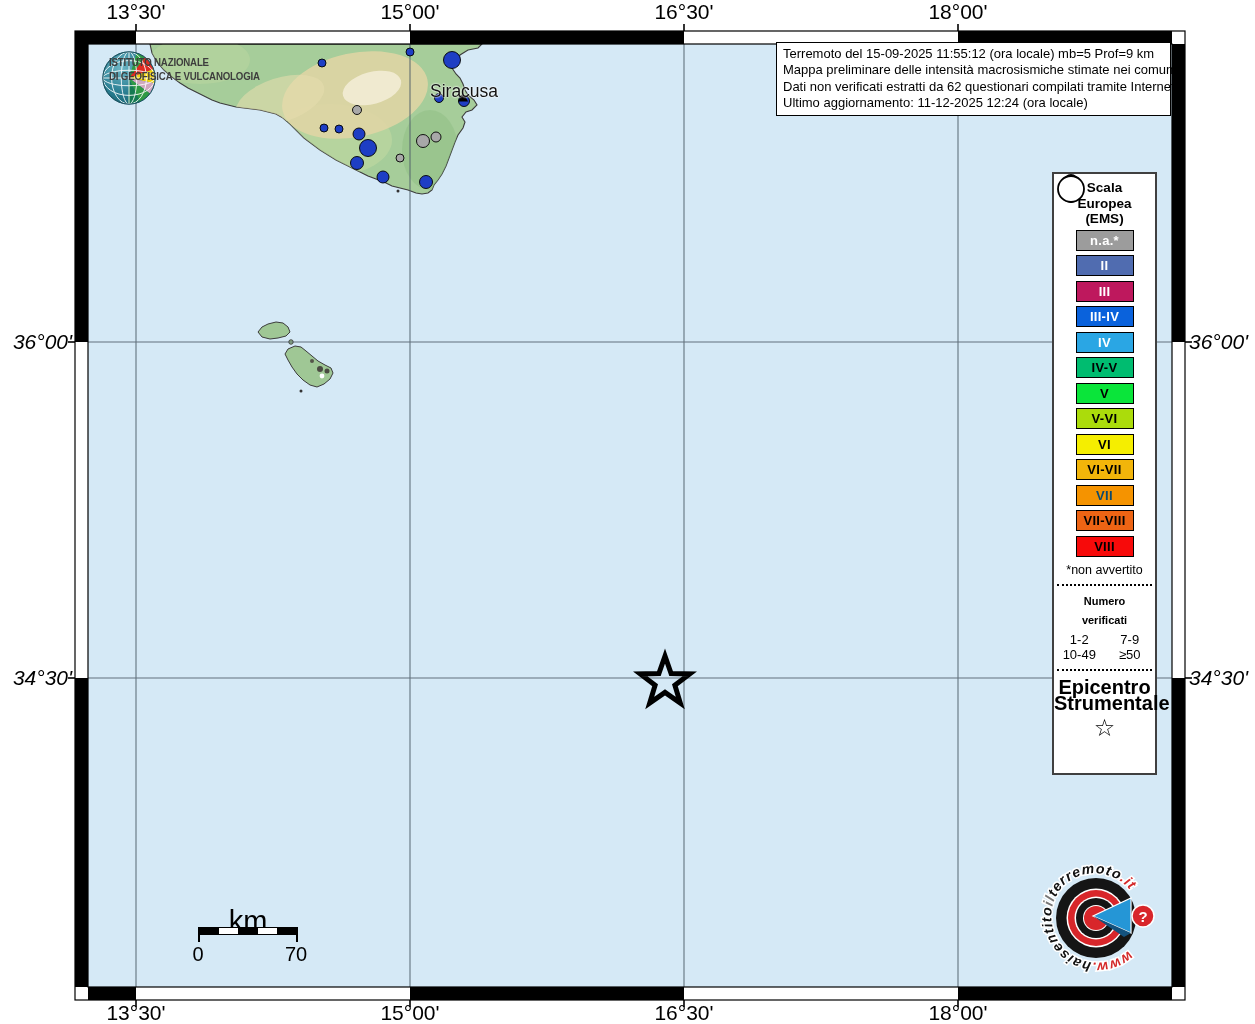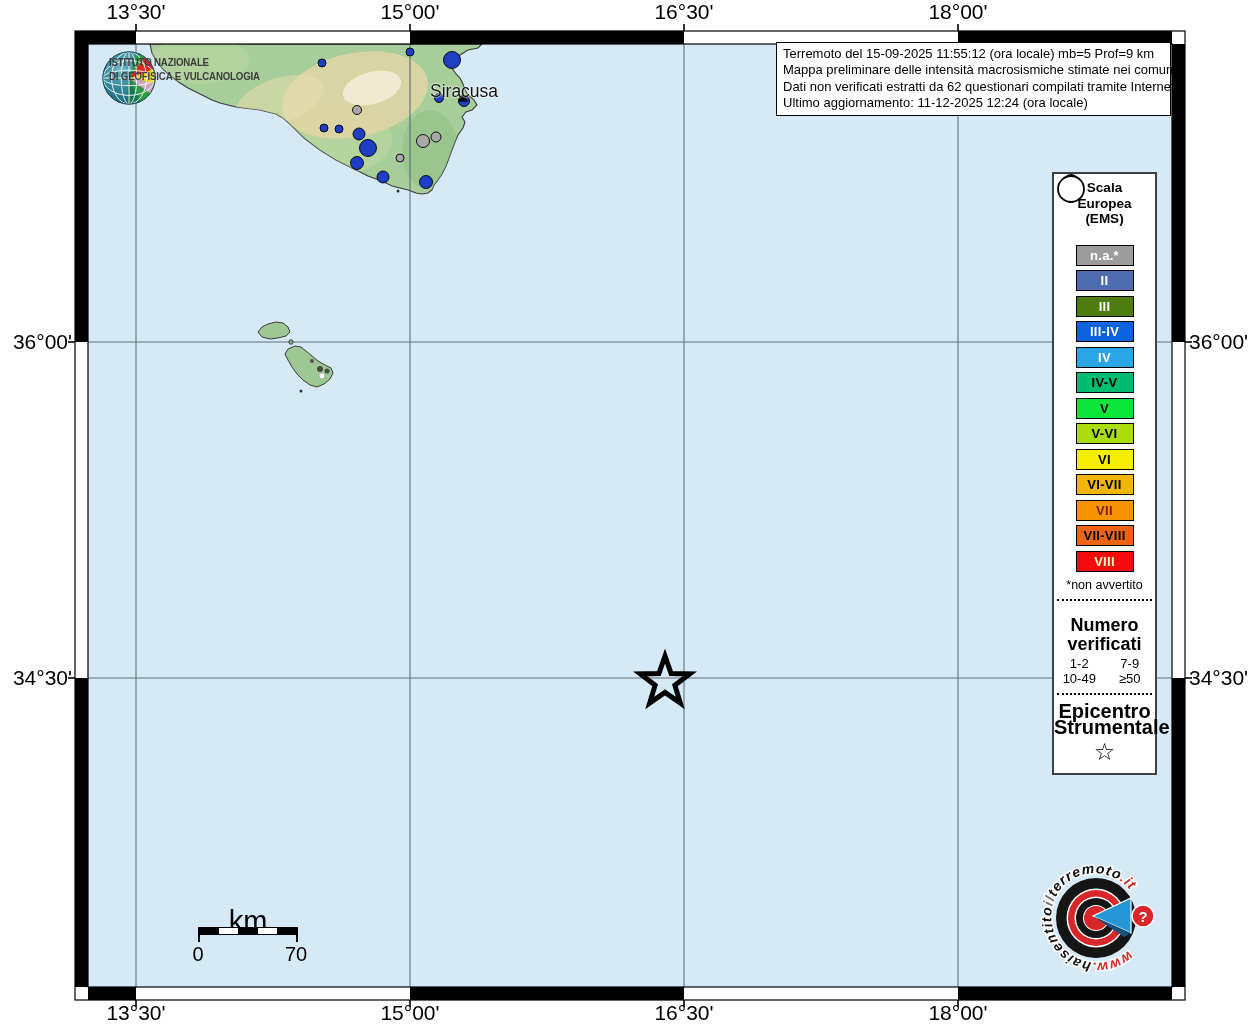--- a/index.html
+++ b/index.html
@@ -1,35 +1,35 @@
 <!DOCTYPE html>
 <html><head>
 <meta charset="utf-8">
 <style>
   html,body{margin:0;padding:0;background:#fff;}
   .stage{position:relative;width:1255px;height:1024px;background:#ffffff;overflow:hidden;
          font-family:"Liberation Sans",sans-serif;color:#000;}
   .stage svg{position:absolute;left:0;top:0;}
   .axlab{position:absolute;font-size:21px;line-height:22px;color:#000;white-space:nowrap;}
   .axlab.topb{width:90px;text-align:center;}
-  .axlab.side{width:72px;}
+  .axlab.side{width:72px;font-style:italic;}
   
   .info-box{position:absolute;left:776px;top:42px;width:381px;background:#fff;
             border:1px solid #000;padding:3px 6px 4px 6px;font-size:13px;line-height:16.3px;z-index:6;}
   .info-box div{white-space:nowrap;}
   
   .legend{position:absolute;left:1052px;top:172px;width:101px;height:599px;background:#fff;
           border:2px solid #404040;z-index:6;font-size:13px;text-align:center;}
   .lg-title{font-weight:bold;font-size:13.5px;line-height:15.5px;margin-top:6px;}
-  .ems-list{margin-top:18px;}
+  .ems-list{margin-top:3px;}
   .ems-box{width:56px;height:19px;margin:0 auto 4.5px auto;border:1px solid #000;
            font-weight:bold;font-size:13px;line-height:19px;letter-spacing:.3px;}
   .lg-foot{font-size:12.5px;margin-top:6px;}
   .lg-divider{border-top:2px dotted #000;margin:7px 3px 0 3px;height:0;}
-  .q-title{font-weight:bold;font-size:18px;line-height:19px;margin-top:15px;}
+  .q-title{font-weight:bold;font-size:11px;line-height:19px;margin-top:6px;}
   .q-grid{display:flex;flex-wrap:wrap;margin-top:2px;}
   .q-cell{width:50%;display:flex;flex-direction:column;align-items:center;justify-content:center;}
   .q-cell .q-label{font-size:13px;line-height:14px;margin-top:1px;}
   .epi-title{font-weight:bold;font-size:20px;line-height:16.5px;margin-top:8px;}
   .epi-star{font-size:24px;line-height:26px;margin-top:3px;}
   
   .scalebar{position:absolute;left:198px;top:890px;width:100px;z-index:5;}
   .sb-km{position:absolute;left:0;top:16px;width:100px;text-align:center;font-size:29px;line-height:30px;}
   .sb-bar{position:absolute;left:0;top:37px;width:100px;height:8px;border:1px solid #000;
           box-sizing:border-box;display:flex;background:#fff;}
@@ -211,31 +211,31 @@
 
   <div class="legend">
     <div class="lg-title">
       <div>Scala</div>
       <div>Europea</div>
       <div>(EMS)</div>
     </div>
     <div class="ems-list" id="ems-list">
         <div class="ems-box" style="background: rgb(156, 156, 156); color: rgb(255, 255, 255);">n.a.*</div>
         <div class="ems-box" style="background: rgb(80, 108, 176); color: rgb(255, 255, 255);">II</div>
-        <div class="ems-box" style="background: #4d7c0f; color: rgb(255, 255, 255);">III</div>
+        <div class="ems-box" style="background: #be185d; color: rgb(255, 255, 255);">III</div>
         <div class="ems-box" style="background: rgb(10, 98, 220); color: rgb(255, 255, 255);">III-IV</div>
         <div class="ems-box" style="background: rgb(42, 166, 228); color: rgb(255, 255, 255);">IV</div>
         <div class="ems-box" style="background: rgb(0, 188, 112); color: rgb(0, 0, 0);">IV-V</div>
         <div class="ems-box" style="background: rgb(10, 229, 58); color: rgb(0, 0, 0);">V</div>
         <div class="ems-box" style="background: rgb(171, 220, 11); color: rgb(0, 0, 0);">V-VI</div>
         <div class="ems-box" style="background: rgb(245, 238, 0); color: rgb(0, 0, 0);">VI</div>
         <div class="ems-box" style="background: rgb(242, 181, 10); color: rgb(0, 0, 0);">VI-VII</div>
-        <div class="ems-box" style="background: rgb(245, 147, 0); color: #7f1d1d;">VII</div>
+        <div class="ems-box" style="background: rgb(245, 147, 0); color: #0c4a6e;">VII</div>
         <div class="ems-box" style="background: rgb(237, 100, 20); color: rgb(0, 0, 0);">VII-VIII</div>
-        <div class="ems-box" style="background: rgb(247, 10, 10); color: #fef9c3; text-align: center;">VIII</div>
+        <div class="ems-box" style="background: rgb(247, 10, 10); color: #000000; text-align: center;">VIII</div>
       </div>
     <div class="lg-foot">*non avvertito</div>
     <div class="lg-divider"></div>
     <div class="q-title">
       <div>Numero</div>
       <div>verificati</div>
     </div>
     <div class="q-grid" id="q-grid">
         <div class="q-cell">
           <svg width="34" height="16">

